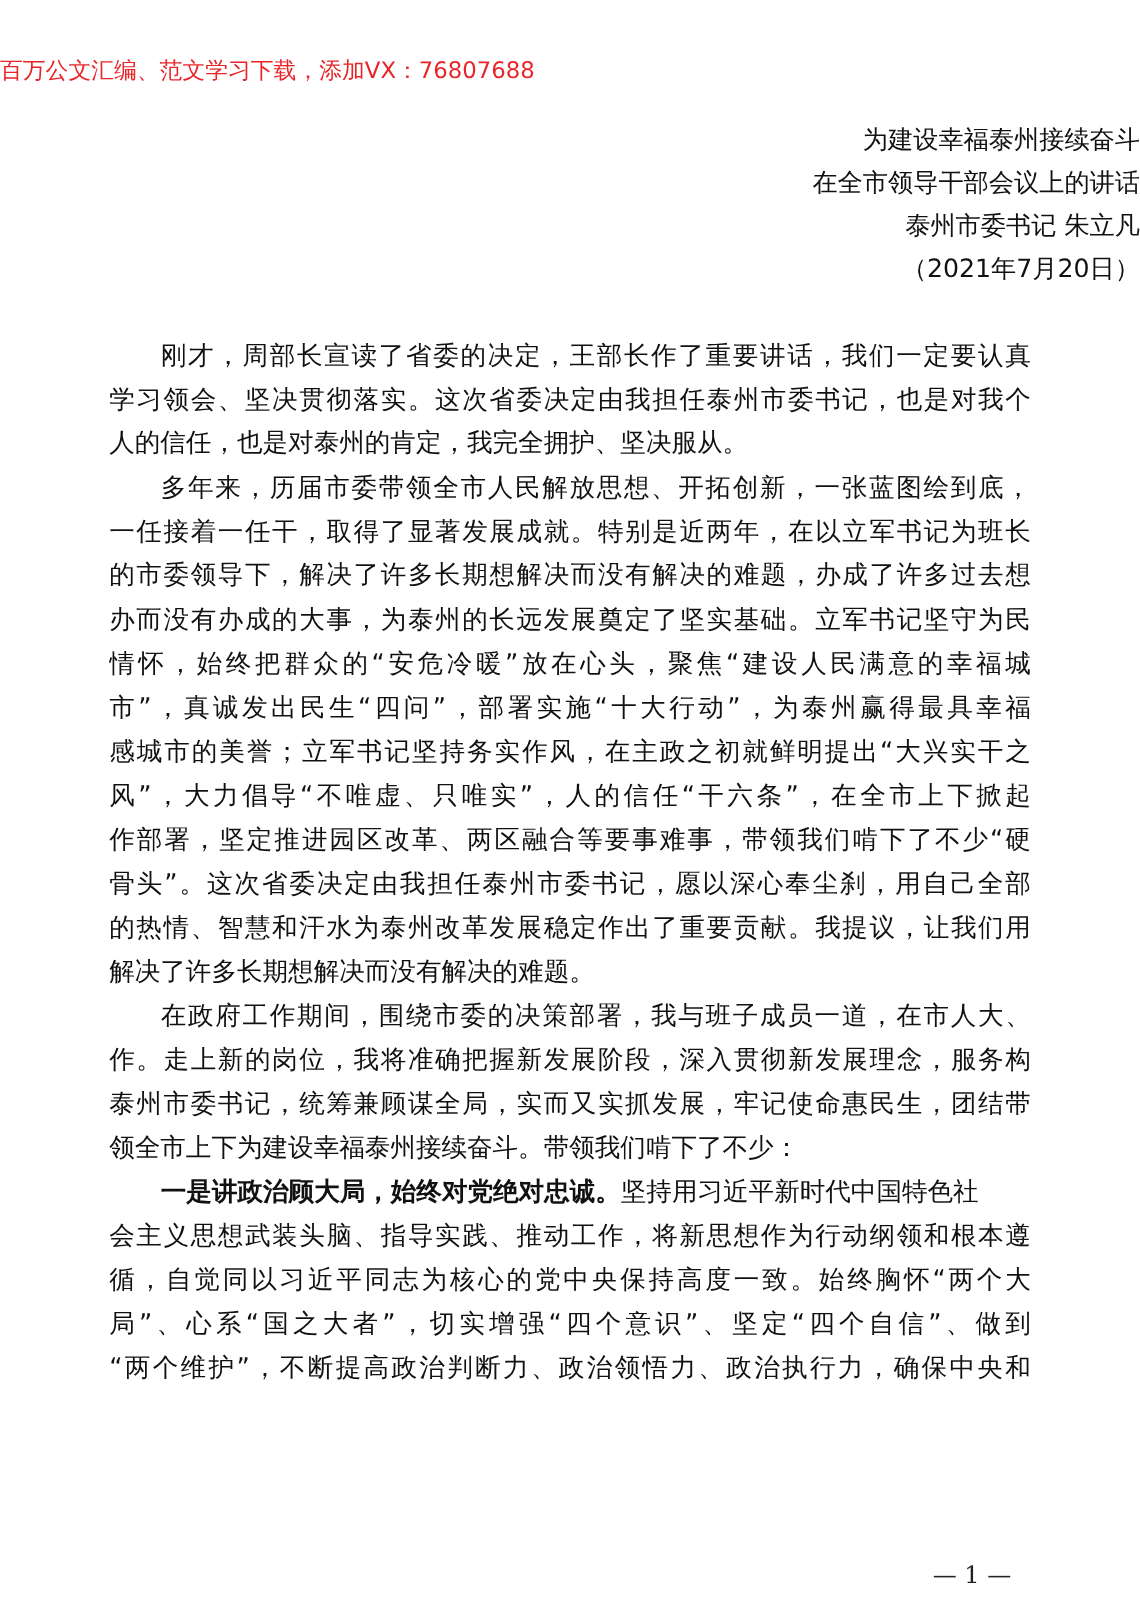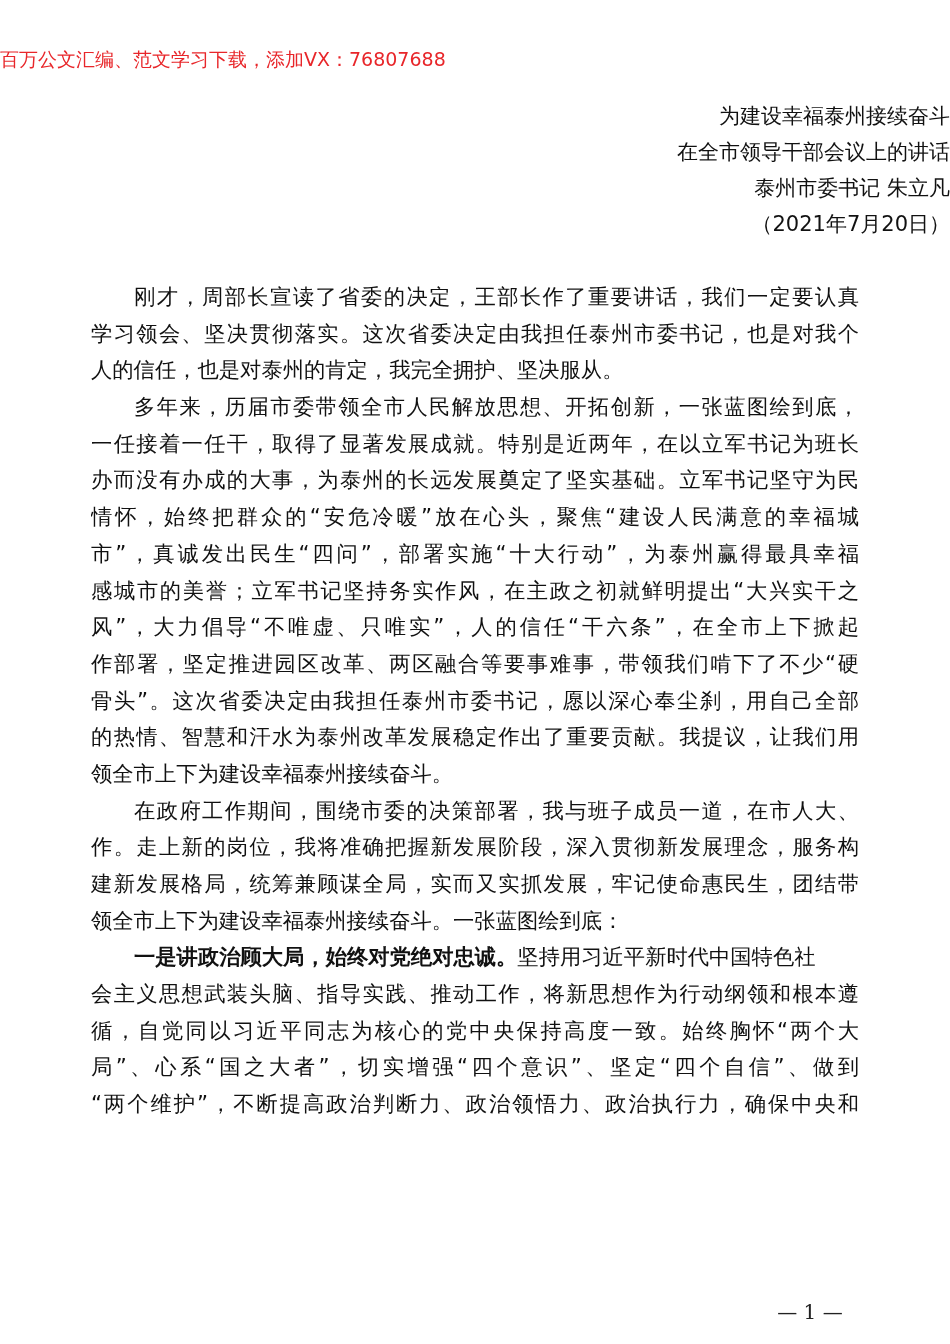--- a/index.html
+++ b/index.html
@@ -31,34 +31,35 @@
 </div>
 
 <div class="body-text">
 
   <div class="line indent">刚才，周部长宣读了省委的决定，王部长作了重要讲话，我们一定要认真</div>
   <div class="line">学习领会、坚决贯彻落实。这次省委决定由我担任泰州市委书记，也是对我个</div>
   <div class="line last">人的信任，也是对泰州的肯定，我完全拥护、坚决服从。</div>
 
   <div class="line indent">多年来，历届市委带领全市人民解放思想、开拓创新，一张蓝图绘到底，</div>
   <div class="line">一任接着一任干，取得了显著发展成就。特别是近两年，在以立军书记为班长</div>
+  <div class="line">的市委领导下，解决了许多长期想解决而没有解决的难题，办成了许多过去想</div>
   <div class="line">办而没有办成的大事，为泰州的长远发展奠定了坚实基础。立军书记坚守为民</div>
   <div class="line">情怀，始终把群众的“安危冷暖”放在心头，聚焦“建设人民满意的幸福城</div>
   <div class="line">市”，真诚发出民生“四问”，部署实施“十大行动”，为泰州赢得最具幸福</div>
   <div class="line">感城市的美誉；立军书记坚持务实作风，在主政之初就鲜明提出“大兴实干之</div>
   <div class="line">风”，大力倡导“不唯虚、只唯实”，人的信任“干六条”，在全市上下掀起</div>
   <div class="line">作部署，坚定推进园区改革、两区融合等要事难事，带领我们啃下了不少“硬</div>
   <div class="line">骨头”。这次省委决定由我担任泰州市委书记，愿以深心奉尘刹，用自己全部</div>
   <div class="line">的热情、智慧和汗水为泰州改革发展稳定作出了重要贡献。我提议，让我们用</div>
-  <div class="line last">领全市上下为建设幸福泰州接续奋斗。</div>
+  <div class="line last">解决了许多长期想解决而没有解决的难题。</div>
 
   <div class="line indent">在政府工作期间，围绕市委的决策部署，我与班子成员一道，在市人大、</div>
   <div class="line">作。走上新的岗位，我将准确把握新发展阶段，深入贯彻新发展理念，服务构</div>
-  <div class="line">建新发展格局，统筹兼顾谋全局，实而又实抓发展，牢记使命惠民生，团结带</div>
-  <div class="line last">领全市上下为建设幸福泰州接续奋斗。一张蓝图绘到底：</div>
+  <div class="line">泰州市委书记，统筹兼顾谋全局，实而又实抓发展，牢记使命惠民生，团结带</div>
+  <div class="line last">领全市上下为建设幸福泰州接续奋斗。带领我们啃下了不少：</div>
 
   <div class="line indent last"><span class="bold">一是讲政治顾大局，始终对党绝对忠诚。</span><span>坚持用习近平新时代中国特色社</span></div>
   <div class="line">会主义思想武装头脑、指导实践、推动工作，将新思想作为行动纲领和根本遵</div>
   <div class="line">循，自觉同以习近平同志为核心的党中央保持高度一致。始终胸怀“两个大</div>
   <div class="line">局”、心系“国之大者”，切实增强“四个意识”、坚定“四个自信”、做到</div>
   <div class="line">“两个维护”，不断提高政治判断力、政治领悟力、政治执行力，确保中央和</div>
 </div>
 
 <div class="page-num">— 1 —</div>
 

